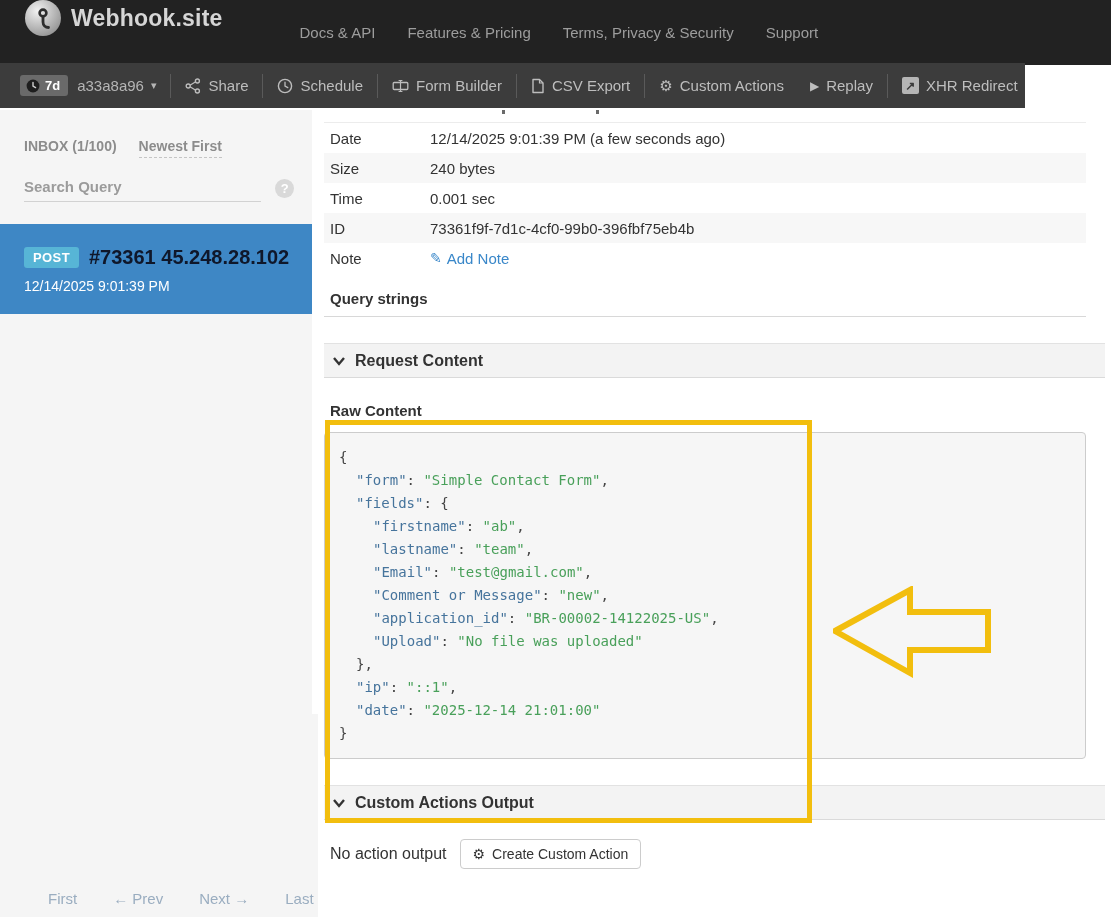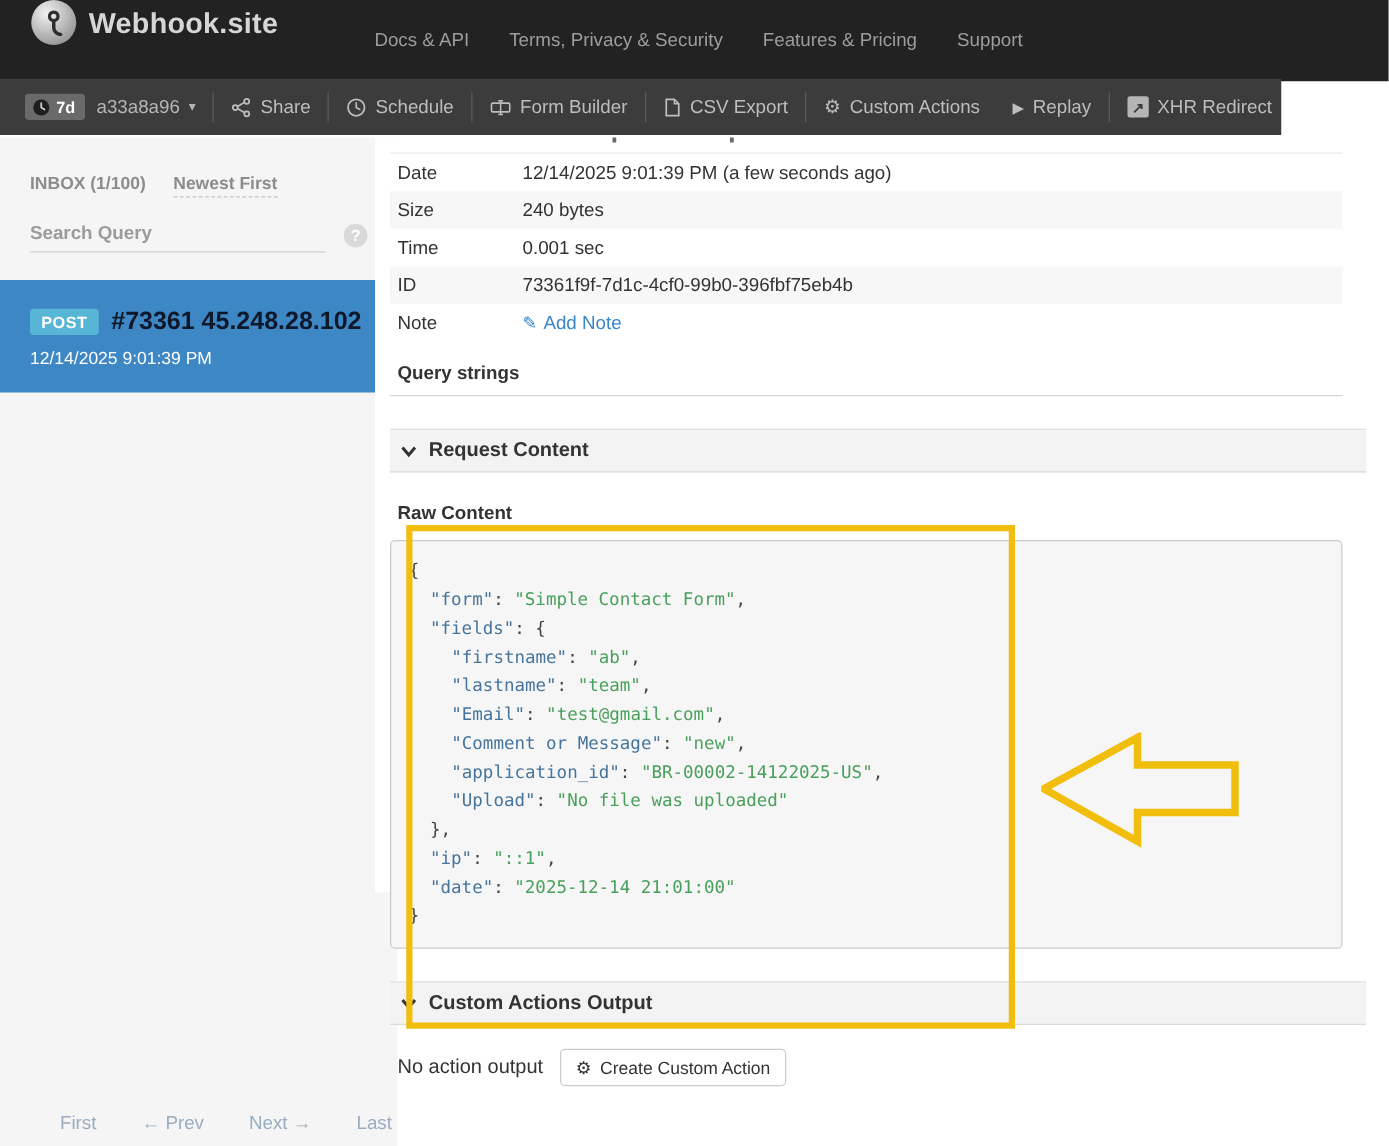--- a/index.html
+++ b/index.html
@@ -54,21 +54,21 @@
   .ri-top { display:flex; align-items:center; gap:10px; }
   .method-badge { background:#57b5d6; color:#fff; font-size:13px; font-weight:bold;
     border-radius:3px; padding:3px 9px; letter-spacing:.4px; }
   .ri-title { color:#0f172a; font-size:20px; font-weight:bold; }
   .ri-date { color:#fff; font-size:14px; margin-top:9px; }
   .pagination { position:absolute; left:0; bottom:10px; width:318px;
     display:flex; gap:36px; padding-left:48px; }
   .page-link { color:#9aadc0; font-size:15px; cursor:pointer; }
 
   
-  .main { position:absolute; left:300px; top:110px; width:793px; height:604px; background:#fff; }
+  .main { position:absolute; left:312px; top:110px; width:793px; height:604px; background:#fff; }
   .content { margin-left:12px; width:781px; position:relative; }
   .clipped-row { height:13px; border-bottom:1px solid #ececec; width:762px; overflow:hidden; position:relative; }
   .desc-mark { position:absolute; top:-2px; width:3px; height:6px; background:#6a6a6a; }
   .detail-row { display:flex; width:762px; height:30px; align-items:center; font-size:15px; color:#333; }
   .detail-row.stripe { background:#f7f7f7; }
   .dr-label { width:106px; padding-left:6px; flex:0 0 auto; }
   .dr-value { color:#333; }
   .note-link { color:#3987c9; cursor:pointer; display:inline-flex; align-items:center; gap:5px; }
   .pencil { font-size:14px; }
 
@@ -117,22 +117,22 @@
       <span class="brand-logo">
         <svg width="24" height="24" viewBox="0 0 24 24">
           <circle cx="12" cy="7" r="3.4" fill="none" stroke="#2e2e2e" stroke-width="2.6"></circle>
           <path d="M12 10.5 V16 a5.5 5.5 0 0 0 5.5 5.5" fill="none" stroke="#2e2e2e" stroke-width="2.8" stroke-linecap="round"></path>
         </svg>
       </span>
       <span class="brand-text">Webhook.site</span>
     </div>
     <div class="nav-links">
       <span class="nav-link">Docs &amp; API</span>
+      <span class="nav-link">Features &amp; Pricing</span>
       <span class="nav-link">Terms, Privacy &amp; Security</span>
-      <span class="nav-link">Features &amp; Pricing</span>
       <span class="nav-link">Support</span>
     </div>
   </div>
 
   <div class="toolbar">
     <span class="expiry-badge">
       <span class="ticon">
         <svg width="14" height="14" viewBox="0 0 14 14">
           <circle cx="7" cy="7" r="6.4" fill="#1e1e1e"></circle>
           <path d="M7 3.4 V7 L9.6 8.6" fill="none" stroke="#cfcfcf" stroke-width="1.4" stroke-linecap="round"></path>

